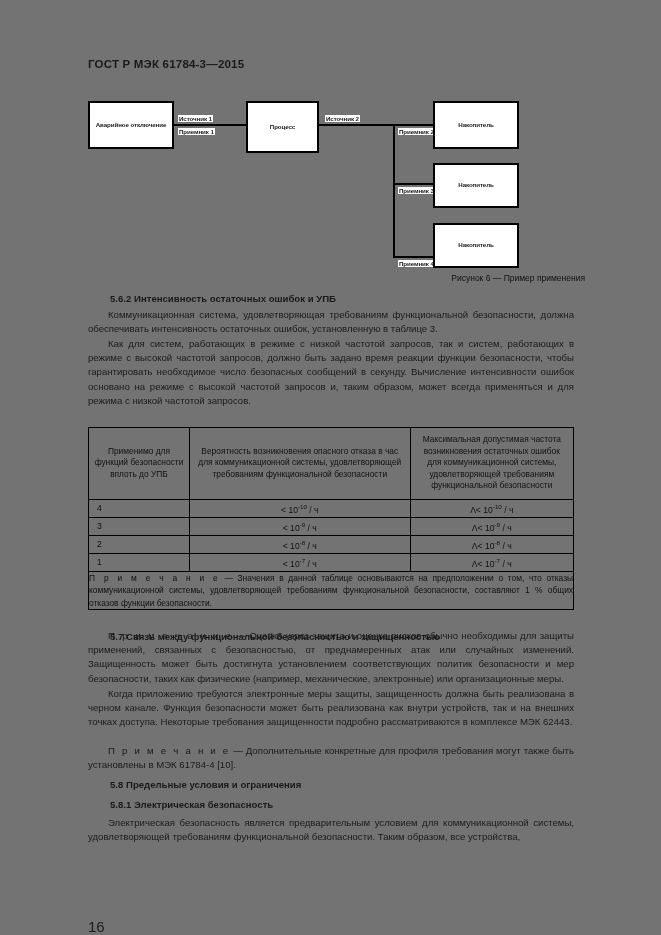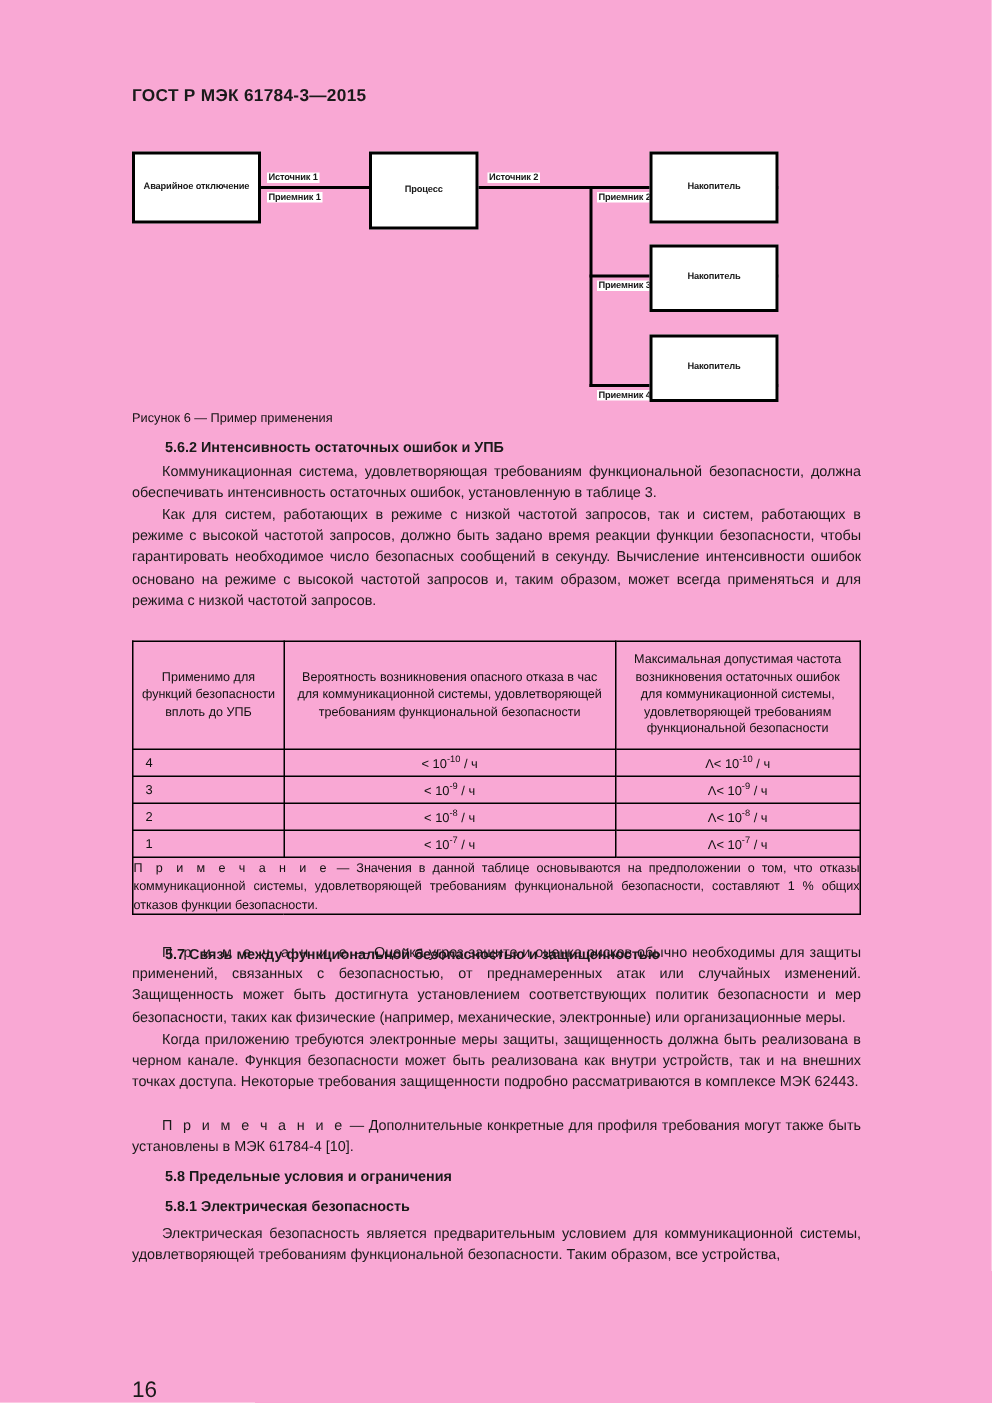--- a/index.html
+++ b/index.html
@@ -13,21 +13,21 @@
     position: relative;
     font-family: "Liberation Sans", sans-serif;
     color: #1a1a1a;
     overflow: hidden;
   }
   .page {
     position: absolute;
     left: 0; top: 0;
     width: 661px;
     height: 935px;
-    background: #f9a8d4;
+    background: #737373;
   }
 
   
   .doc-header {
     position: absolute;
     left: 88px;
     top: 58px;
     font-size: 11.5px;
     font-weight: bold;
     letter-spacing: 0.2px;
@@ -68,24 +68,24 @@
     font-weight: bold;
     white-space: nowrap;
     background: #fff;
     padding: 0 1px;
     z-index: 2;
     letter-spacing: -0.1px;
   }
 
   .fig-caption {
     position: absolute;
-    left: 0;
+    left: 12px;
     top: 178px;
     width: 485px;
-    text-align: left;
+    text-align: right;
     font-size: 8.5px;
     color: #111;
   }
 
   
   .clause-head {
     position: absolute;
     font-size: 9.6px;
     font-weight: bold;
     white-space: nowrap;

